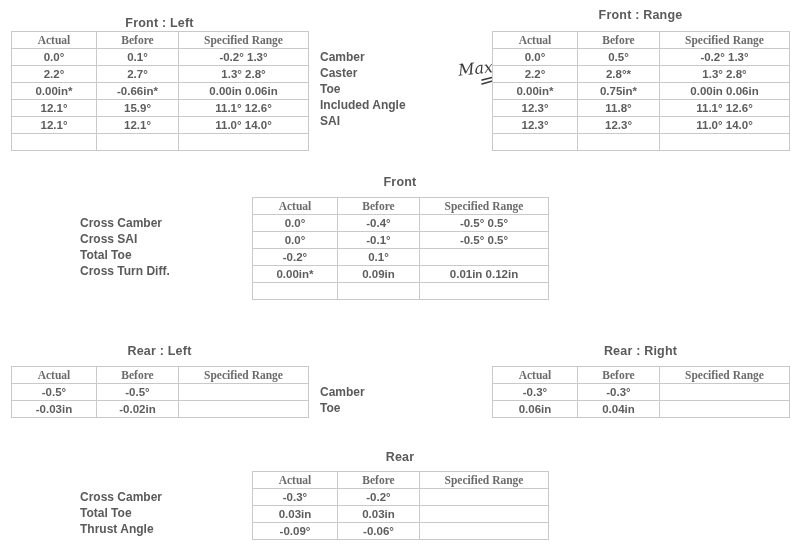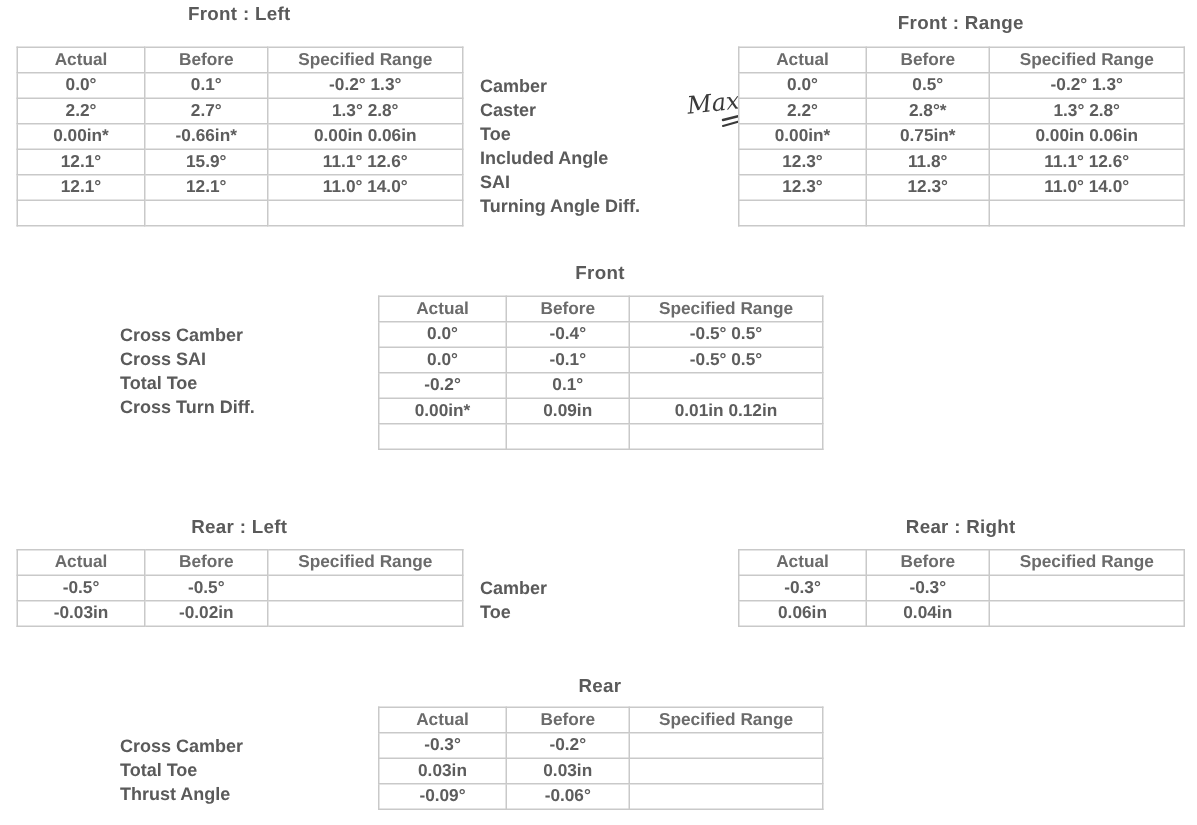--- a/index.html
+++ b/index.html
@@ -40,20 +40,21 @@
     font-size: 11.5px;
     font-weight: bold;
     color: #5d5d5d;
     line-height: 16px;
     white-space: nowrap;
     overflow: hidden;
   }
   table.align-tbl th {
     color: #6b6b6b;
     font-size: 11.5px;
+    font-family: Liberation Serif, serif;
   }
   td.val-green { color: #3fcf92; }
   td.val-red   { color: #f4707a; }
   td.val-dark  { color: #555555; }
 
   .labels {
     position: absolute;
     text-align: left;
     font-size: 12px;
     font-weight: bold;
@@ -74,21 +75,21 @@
     pointer-events: none;
   }
   .hw-arrow {
     position: absolute;
     pointer-events: none;
   }
 </style>
 </head>
 <body>
 
-<div class="tbl-title" style="left:11px; top:2px; width:297px;">Front : Left</div>
+<div class="tbl-title" style="left:11px; top:16px; width:297px;">Front : Left</div>
 <table class="align-tbl" style="left:11px; top:31px; width:297px;">
   <colgroup>
       <col style="width:85px">
       <col style="width:82px">
       <col style="width:130px">
     </colgroup>
   <thead>
     <tr>
       <th>Actual</th>
       <th>Before</th>
@@ -128,21 +129,20 @@
       </tr>
     </tbody>
 </table>
 
 <div class="labels" style="left:320px; top:49px; width:170px;">
   <div>Camber</div>
   <div>Caster</div>
   <div>Toe</div>
   <div>Included Angle</div>
   <div>SAI</div>
-  <div>Turning Angle Diff.</div>
 </div>
 
 <div class="handwrite" style="left:458px; top:59px;">Max</div>
 <svg class="hw-arrow" style="left:480px; top:64px;" width="36" height="22" viewBox="0 0 36 22">
   <path d="M2 16 L30 9" stroke="#3a3a3a" stroke-width="1.6" fill="none" stroke-linecap="round"></path>
   <path d="M2 20 L30 12" stroke="#3a3a3a" stroke-width="1.4" fill="none" stroke-linecap="round"></path>
   <path d="M23 5 L31 10 L23 15" stroke="#3a3a3a" stroke-width="1.5" fill="none" stroke-linecap="round" stroke-linejoin="round"></path>
 </svg>
 
 <div class="tbl-title" style="left:492px; top:8px; width:297px;">Front : Range</div>

